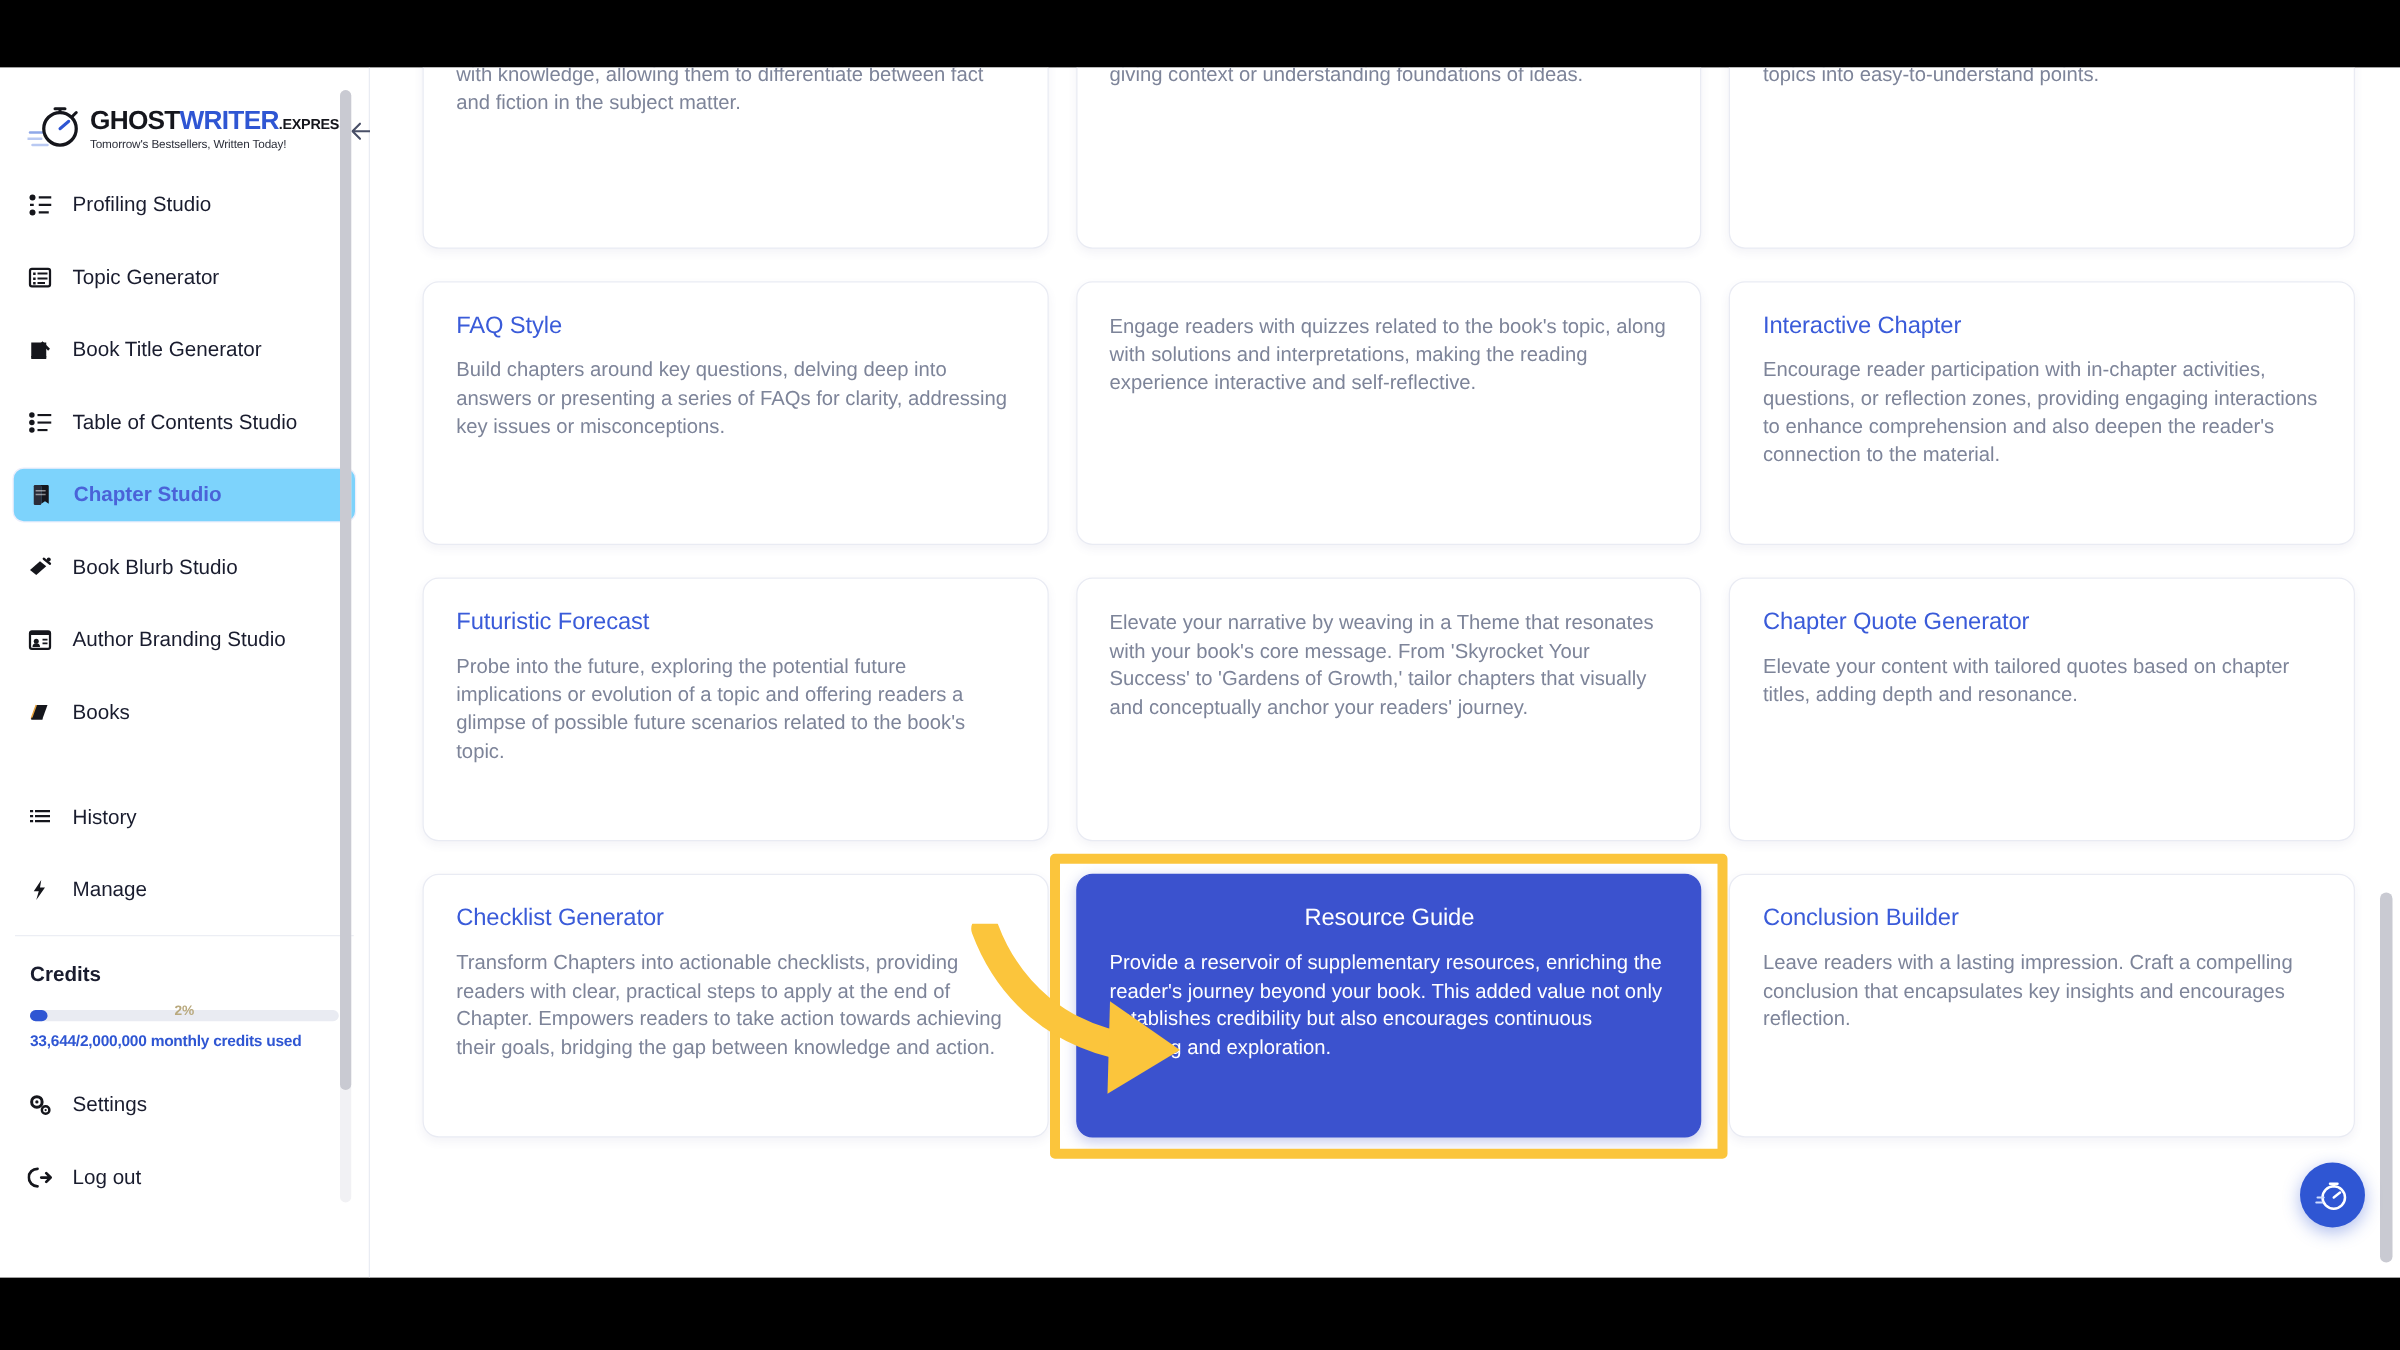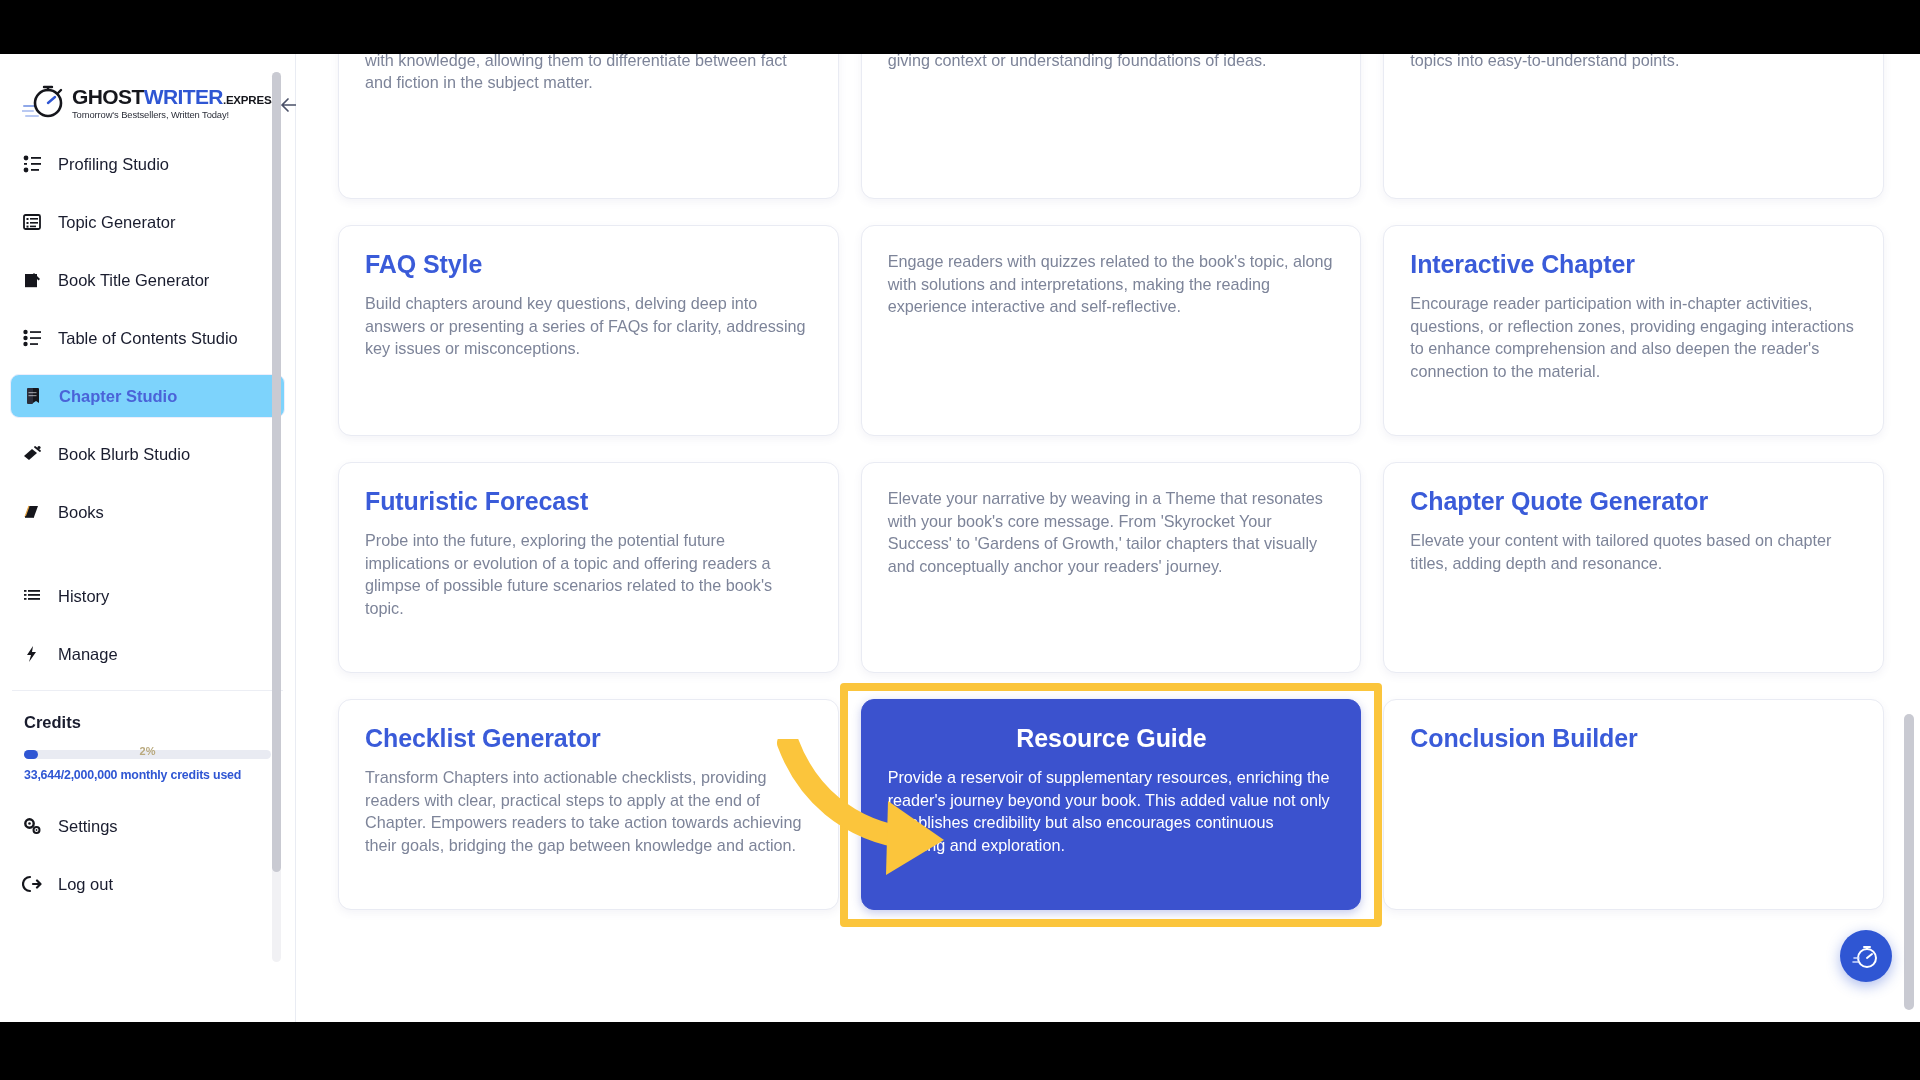--- a/index.html
+++ b/index.html
@@ -120,21 +120,21 @@
   .card {
     background: #ffffff;
     border: 1px solid #e9ebf3;
     border-radius: 13px;
     box-shadow: 0 3px 8px rgba(80,90,140,0.07);
     padding: 24px 25px 24px 26px;
     min-height: 211px;
     cursor: pointer;
   }
   .card-title {
-    font-size: 25px; font-weight: 700; color: #3a5bd9;
+    font-size: 19px; font-weight: 400; color: #3a5bd9;
     margin-bottom: 13px; letter-spacing: -0.1px;
   }
   .card-desc {
     font-size: 16.2px; line-height: 1.39; color: #7d8499;
   }
   .card.selected {
     background: #3b52ce; border-color: #3b52ce;
     box-shadow: 0 3px 10px rgba(50,70,190,0.28);
   }
   .card.selected .card-title { color: #ffffff; text-align: center; }
@@ -276,20 +276,33 @@
         <span class="nav-icon">
           <svg width="20" height="20" viewBox="0 0 20 20">
             <path d="M2 12 L10 5 L15 9 L7 16 Z" fill="#15161c"></path>
             <path d="M13 3 L18 7" stroke="#15161c" stroke-width="1.8" stroke-linecap="round"></path>
             <circle cx="17" cy="3.5" r="1.6" fill="#15161c"></circle>
           </svg>
         </span>
         <span>Book Blurb Studio</span>
       </div>
 
+      <div class="nav-item">
+        <span class="nav-icon">
+          <svg width="20" height="20" viewBox="0 0 20 20">
+            <rect x="2" y="3" width="16" height="14" rx="1.5" fill="none" stroke="#15161c" stroke-width="1.8"></rect>
+            <rect x="2" y="3" width="16" height="3" fill="#15161c"></rect>
+            <circle cx="7" cy="11" r="2" fill="#15161c"></circle>
+            <path d="M4 15.5 a3 3 0 0 1 6 0" fill="#15161c"></path>
+            <rect x="12" y="9" width="4" height="1.4" fill="#15161c"></rect>
+            <rect x="12" y="12" width="4" height="1.4" fill="#15161c"></rect>
+          </svg>
+        </span>
+        <span>Author Branding Studio</span>
+      </div>
 
       <div class="nav-item">
         <span class="nav-icon">
           <svg width="20" height="20" viewBox="0 0 20 20">
             <path d="M3 15 L7 4 h9 l-4 11 Z" fill="#15161c"></path>
             <path d="M3 15 L7 4" stroke="#e8a33d" stroke-width="1.2"></path>
             <path d="M12 15 h-9" stroke="#15161c" stroke-width="1.6"></path>
           </svg>
         </span>
         <span>Books</span>
@@ -406,20 +419,21 @@
 
       <div class="highlight-wrap">
         <div class="card selected">
           <div class="card-title">Resource Guide</div>
           <div class="card-desc">Provide a reservoir of supplementary resources, enriching the reader's journey beyond your book. This added value not only establishes credibility but also encourages continuous learning and exploration.</div>
         </div>
       </div>
 
       <div class="card">
         <div class="card-title">Conclusion Builder</div>
+        <div class="card-desc">Leave readers with a lasting impression. Craft a compelling conclusion that encapsulates key insights and encourages reflection.</div>
       </div>
     </div>
 
     <div class="arrow-overlay">
       <svg width="230" height="160" viewBox="0 0 230 160">
         <path d="M12 4 C30 52, 70 92, 136 100" fill="none" stroke="#fbc53c" stroke-width="22" stroke-linecap="round"></path>
         <path d="M112 62 L168 101 L110 136 Z" fill="#fbc53c"></path>
       </svg>
     </div>
 

